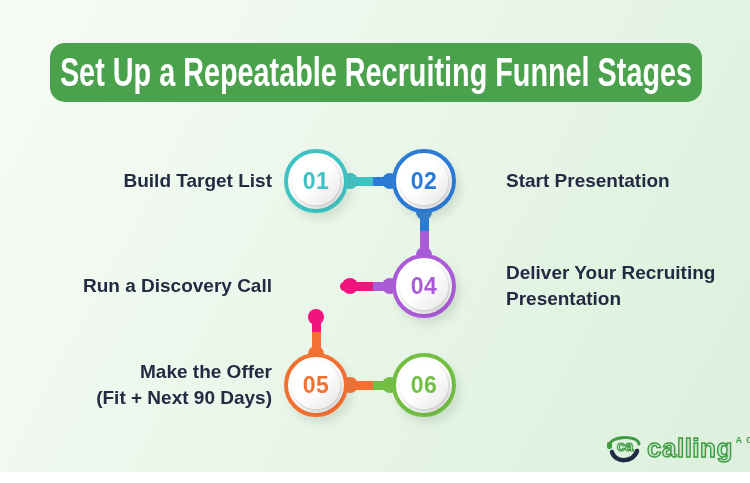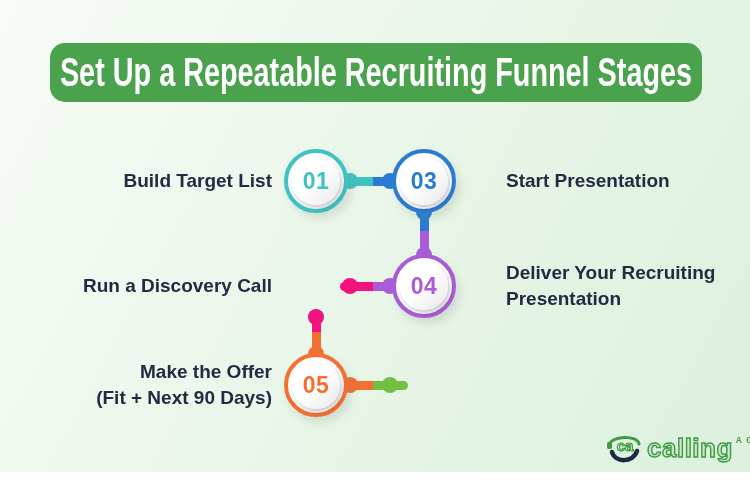--- a/index.html
+++ b/index.html
@@ -105,31 +105,36 @@
   <div class="nub" style="left:342px;top:377px;background:#f37032;"></div>
   <div class="nub" style="left:382px;top:377px;background:#72bf44;"></div>
 
   <div class="stage-circle s1 pos-r1a">
     <div class="stage-inner">
       <span class="stage-num">01</span>
     </div>
   </div>
   <div class="stage-circle s2 pos-r1b">
     <div class="stage-inner">
-      <span class="stage-num">03</span>
+      <span class="stage-num">02</span>
     </div>
   </div>
   <div class="stage-circle s4 pos-r2b">
     <div class="stage-inner">
       <span class="stage-num">04</span>
     </div>
   </div>
   <div class="stage-circle s5 pos-r3a">
     <div class="stage-inner">
       <span class="stage-num">05</span>
+    </div>
+  </div>
+  <div class="stage-circle s6 pos-r3b">
+    <div class="stage-inner">
+      <span class="stage-num">06</span>
     </div>
   </div>
 
   <div class="stage-label lab-left lab-r1">
     <span>Build Target List</span>
   </div>
   <div class="stage-label lab-right lab-r1">
     <span>Start Presentation</span>
   </div>
   <div class="stage-label lab-left lab-r2s">

